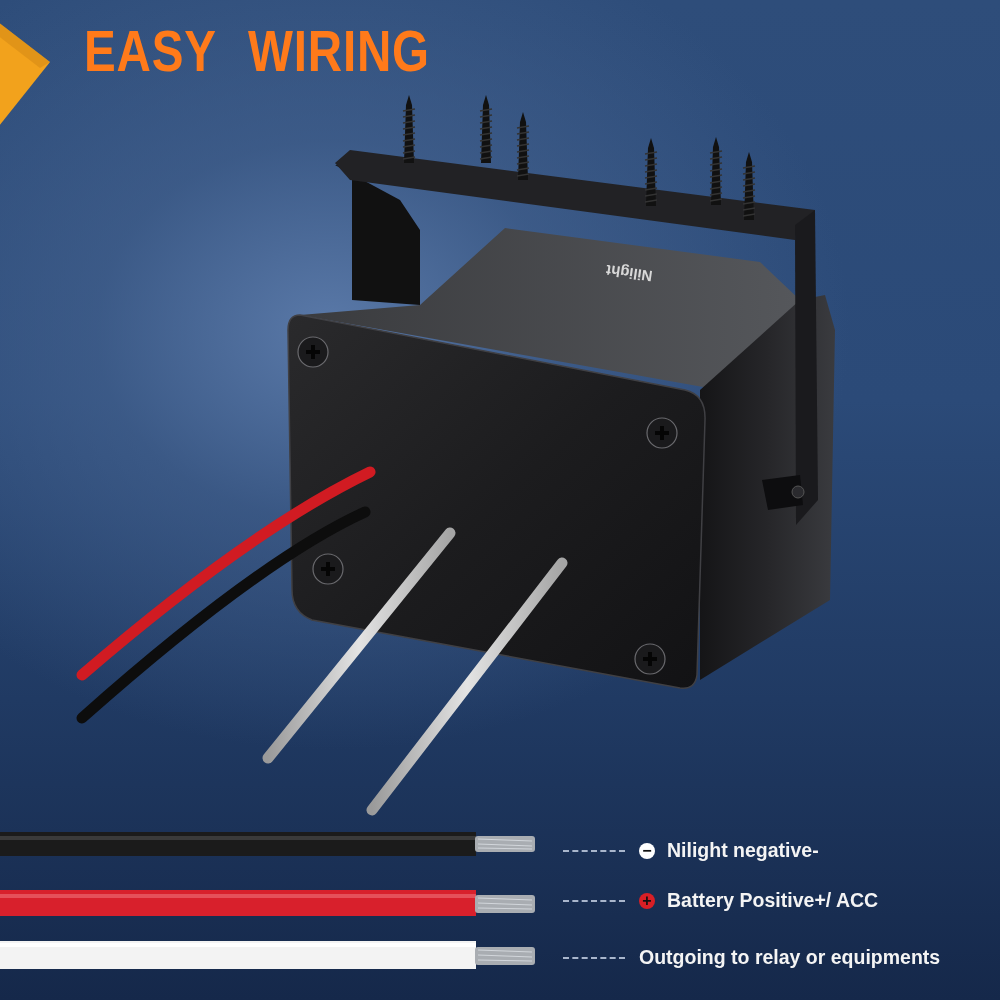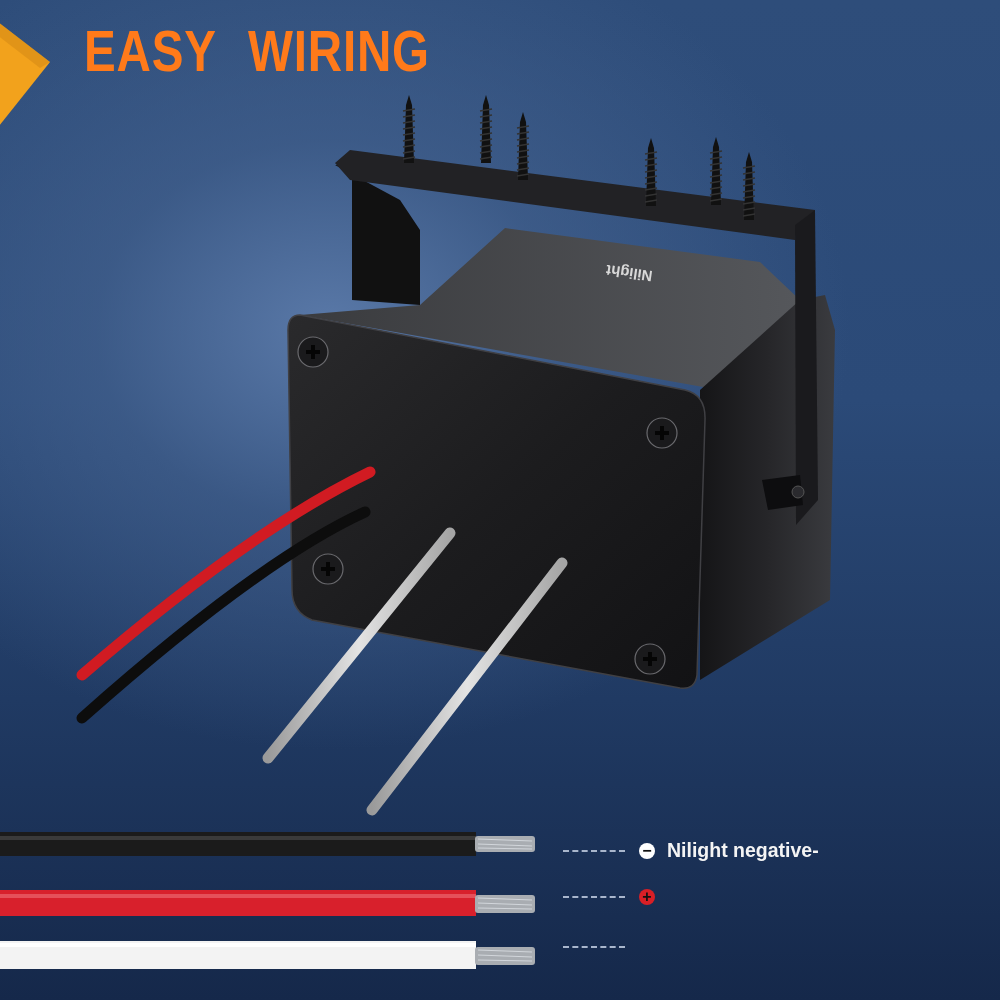--- a/index.html
+++ b/index.html
@@ -114,16 +114,18 @@
 </svg>
 
 <div class="legend-row" style="top:839px;">
   <div class="dash"></div>
   <div class="dot dot-neg">−</div>
   <span>Nilight negative-</span>
 </div>
 <div class="legend-row" style="top:889px;">
   <div class="dash"></div>
   <div class="dot dot-pos">+</div>
+  <span>Battery Positive+/ ACC</span>
 </div>
 <div class="legend-row" style="top:946px;">
   <div class="dash"></div>
+  <span>Outgoing to relay or equipments</span>
 </div>
 
 </body></html>

